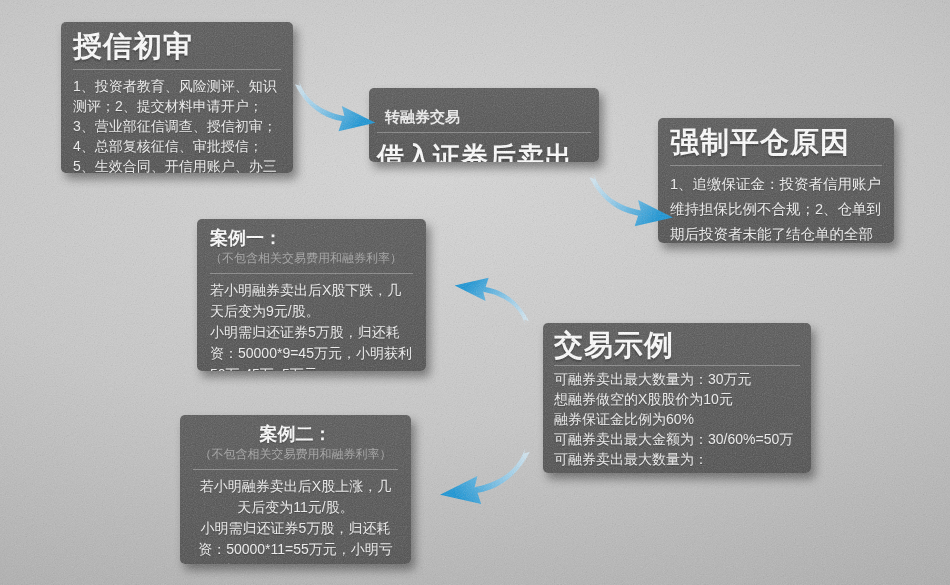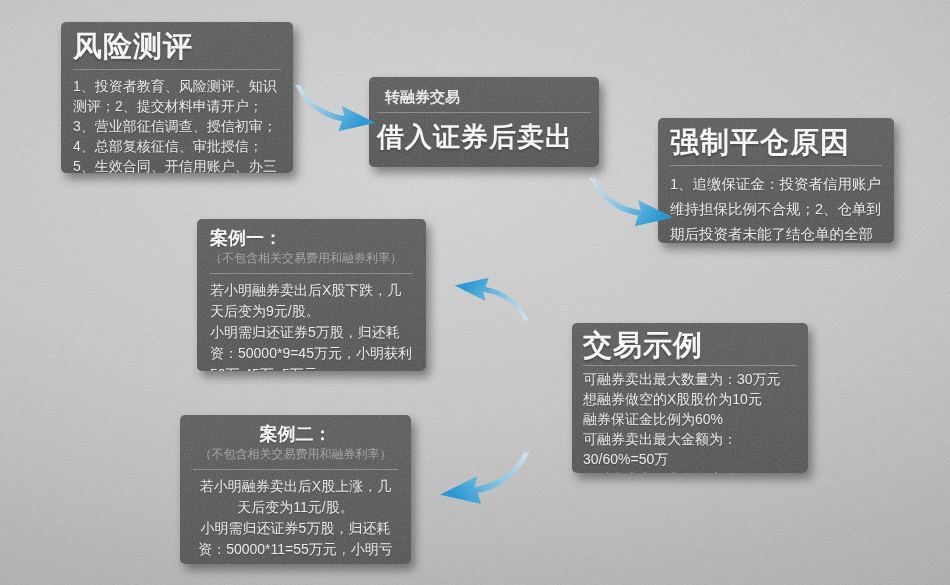--- a/index.html
+++ b/index.html
@@ -61,26 +61,26 @@
   .panel-body.lh21 .line{line-height:21px;}
   .panel-body .line{line-height:20px;}
   .arrow{position:absolute;z-index:20;}
 </style>
 </head>
 <body>
 
 <div class="stage">
 
   <div class="panel" style="left:61px;top:22px;width:232px;height:151px;padding:7px 12px;">
-    <div class="panel-title-lg">风险测评</div>
+    <div class="panel-title-lg">授信初审</div>
     <hr class="divider">
     <div class="panel-body">1、投资者教育、风险测评、知识测评；2、提交材料申请开户；3、营业部征信调查、授信初审；4、总部复核征信、审批授信；5、生效合同、开信用账户、办三方托管；6、提交担保物后开始交易。</div>
   </div>
 
-  <div class="panel" style="left:369px;top:77px;width:230px;height:90px;padding:9px 8px;">
+  <div class="panel" style="left:369px;top:88px;width:230px;height:74px;padding:18px 8px;">
     <div class="panel-label">转融券交易</div>
     <hr class="divider">
     <div class="panel-headline">借入证券后卖出</div>
   </div>
 
   <div class="panel" style="left:658px;top:118px;width:236px;height:125px;padding:7px 12px;">
     <div class="panel-title-lg">强制平仓原因</div>
     <hr class="divider">
     <div class="panel-body lh25">1、追缴保证金：投资者信用账户维持担保比例不合规；2、仓单到期后投资者未能了结仓单的全部债务；3、一般会引发强制平仓的其他特殊情况。</div>
   </div>
@@ -88,21 +88,21 @@
   <div class="panel" style="left:197px;top:219px;width:229px;height:152px;padding:8px 13px;">
     <div class="panel-title-sm">案例一：</div>
     <div class="panel-subtitle">（不包含相关交易费用和融券利率）</div>
     <hr class="divider">
     <div class="panel-body lh21">
       <div class="line">若小明融券卖出后X股下跌，几天后变为9元/股。</div>
       <div class="line">小明需归还证券5万股，归还耗资：50000*9=45万元，小明获利50万-45万=5万元。</div>
     </div>
   </div>
 
-  <div class="panel" style="left:572px;top:323px;width:236px;height:150px;padding:5px 11px;">
+  <div class="panel" style="left:543px;top:323px;width:268px;height:150px;padding:5px 11px;">
     <div class="panel-title-lg">交易示例</div>
     <hr class="divider" style="margin:2px 0 3px 0;">
     <div class="panel-body">
       <div class="line">可融券卖出最大数量为：30万元</div>
       <div class="line">想融券做空的X股股价为10元</div>
       <div class="line">融券保证金比例为60%</div>
       <div class="line">可融券卖出最大金额为：30/60%=50万</div>
       <div class="line">可融券卖出最大数量为：500000/10=50000股。</div>
     </div>
   </div>

